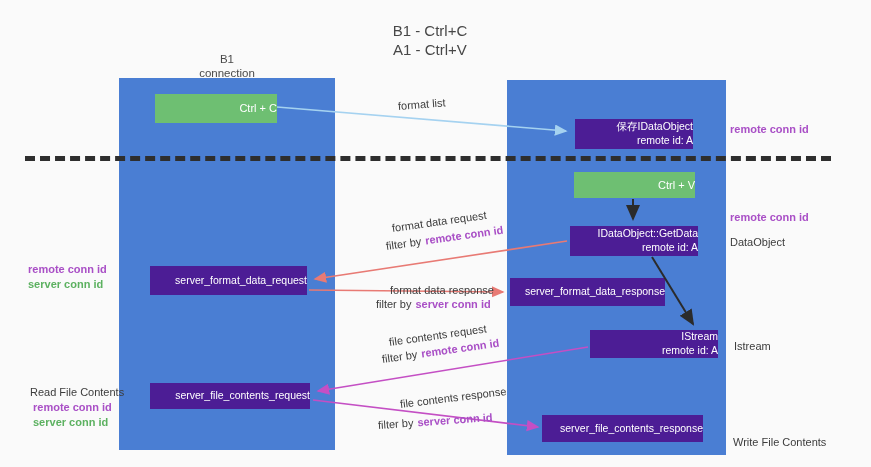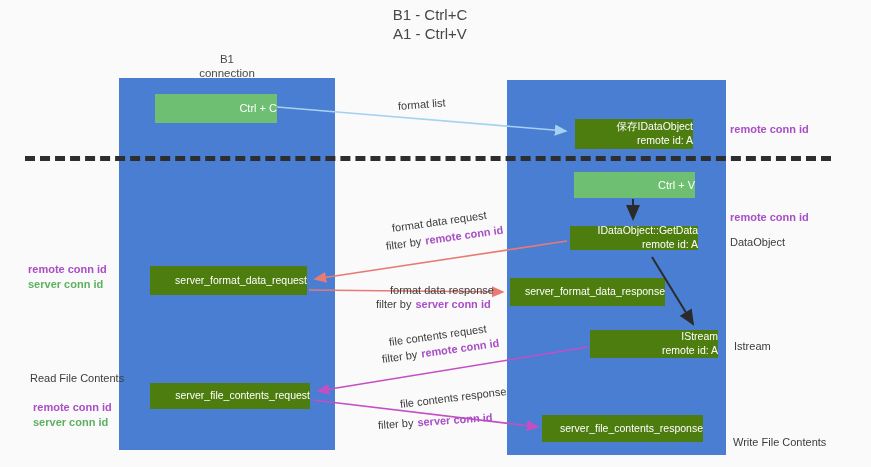--- a/index.html
+++ b/index.html
@@ -2,40 +2,40 @@
 <html><head>
 <meta charset="utf-8">
 <style>
   html,body { margin:0; padding:0; background:#fafafa; }
   .stage {
     position:relative; width:871px; height:467px; overflow:hidden;
     background:#fafafa;
     font-family:"Liberation Sans", sans-serif;
   }
   .title {
-    position:absolute; left:330px; top:6px; width:200px;
+    position:absolute; left:330px; top:22px; width:200px;
     text-align:center; font-size:15px; line-height:1.25; color:#474747;
   }
   .lane-header {
     position:absolute; width:140px; text-align:center;
     font-size:11.5px; line-height:1.25; color:#4a4a4a;
   }
   .lane { position:absolute; background:#4a7ed3; }
   .dashline {
     position:absolute; left:25px; top:156px; width:806px; height:0;
     border-top:5px dashed #2e2e2e;
   }
   .box {
     position:absolute; display:flex; flex-direction:column;
     align-items:flex-end; justify-content:center;
     color:#fff; text-align:center; line-height:1.3;
     font-size:10.5px;
   }
   .green { background:#6ebf72; font-size:11px; }
-  .orange { background:#4d7c0f; }
+  .orange { background:#4c1d95; }
   .lbl { position:absolute; font-size:11px; color:#3c3c3c; white-space:nowrap; }
   .rot { transform-origin:left center; }
   .bp { color:#a94fc6; font-weight:bold; }
   .bg { color:#5cb160; font-weight:bold; }
   .filter-id { margin-left:4px; }
   svg.overlay { position:absolute; left:0; top:0; pointer-events:none; }
 </style>
 </head>
 <body>
 
@@ -60,21 +60,21 @@
     <div>Ctrl + C</div>
   </div>
   <div class="box green" style="left:574px; top:172px; width:121px; height:26px;">
     <div>Ctrl + V</div>
   </div>
 
   <div class="box orange" style="left:575px; top:119px; width:118px; height:30px;">
     <div>保存IDataObject</div>
     <div>remote id: A</div>
   </div>
-  <div class="box orange" style="left:570px; top:226px; width:128px; height:24px;">
+  <div class="box orange" style="left:570px; top:226px; width:128px; height:30px;">
     <div>IDataObject::GetData</div>
     <div>remote id: A</div>
   </div>
   <div class="box orange" style="left:150px; top:266px; width:157px; height:29px;">
     <div>server_format_data_request</div>
   </div>
   <div class="box orange" style="left:510px; top:278px; width:155px; height:28px;">
     <div>server_format_data_response</div>
   </div>
   <div class="box orange" style="left:590px; top:330px; width:128px; height:28px;">
@@ -135,17 +135,17 @@
   </div>
 
   <div class="lbl bp" style="left:730px; top:123px;">remote conn id</div>
   <div class="lbl bp" style="left:730px; top:211px;">remote conn id</div>
   <div class="lbl" style="left:730px; top:236px;">DataObject</div>
   <div class="lbl" style="left:734px; top:340px;">Istream</div>
   <div class="lbl" style="left:733px; top:424px;margin-top:12px;">Write File Contents</div>
 
   <div class="lbl bp" style="left:28px; top:263px;">remote conn id</div>
   <div class="lbl bg" style="left:28px; top:278px;">server conn id</div>
-  <div class="lbl" style="left:30px; top:372px;">Read File Contents</div>
+  <div class="lbl" style="left:30px; top:386px;">Read File Contents</div>
   <div class="lbl bp" style="left:33px; top:401px;">remote conn id</div>
   <div class="lbl bg" style="left:33px; top:416px;">server conn id</div>
 
 </div>
 
 </body></html>

